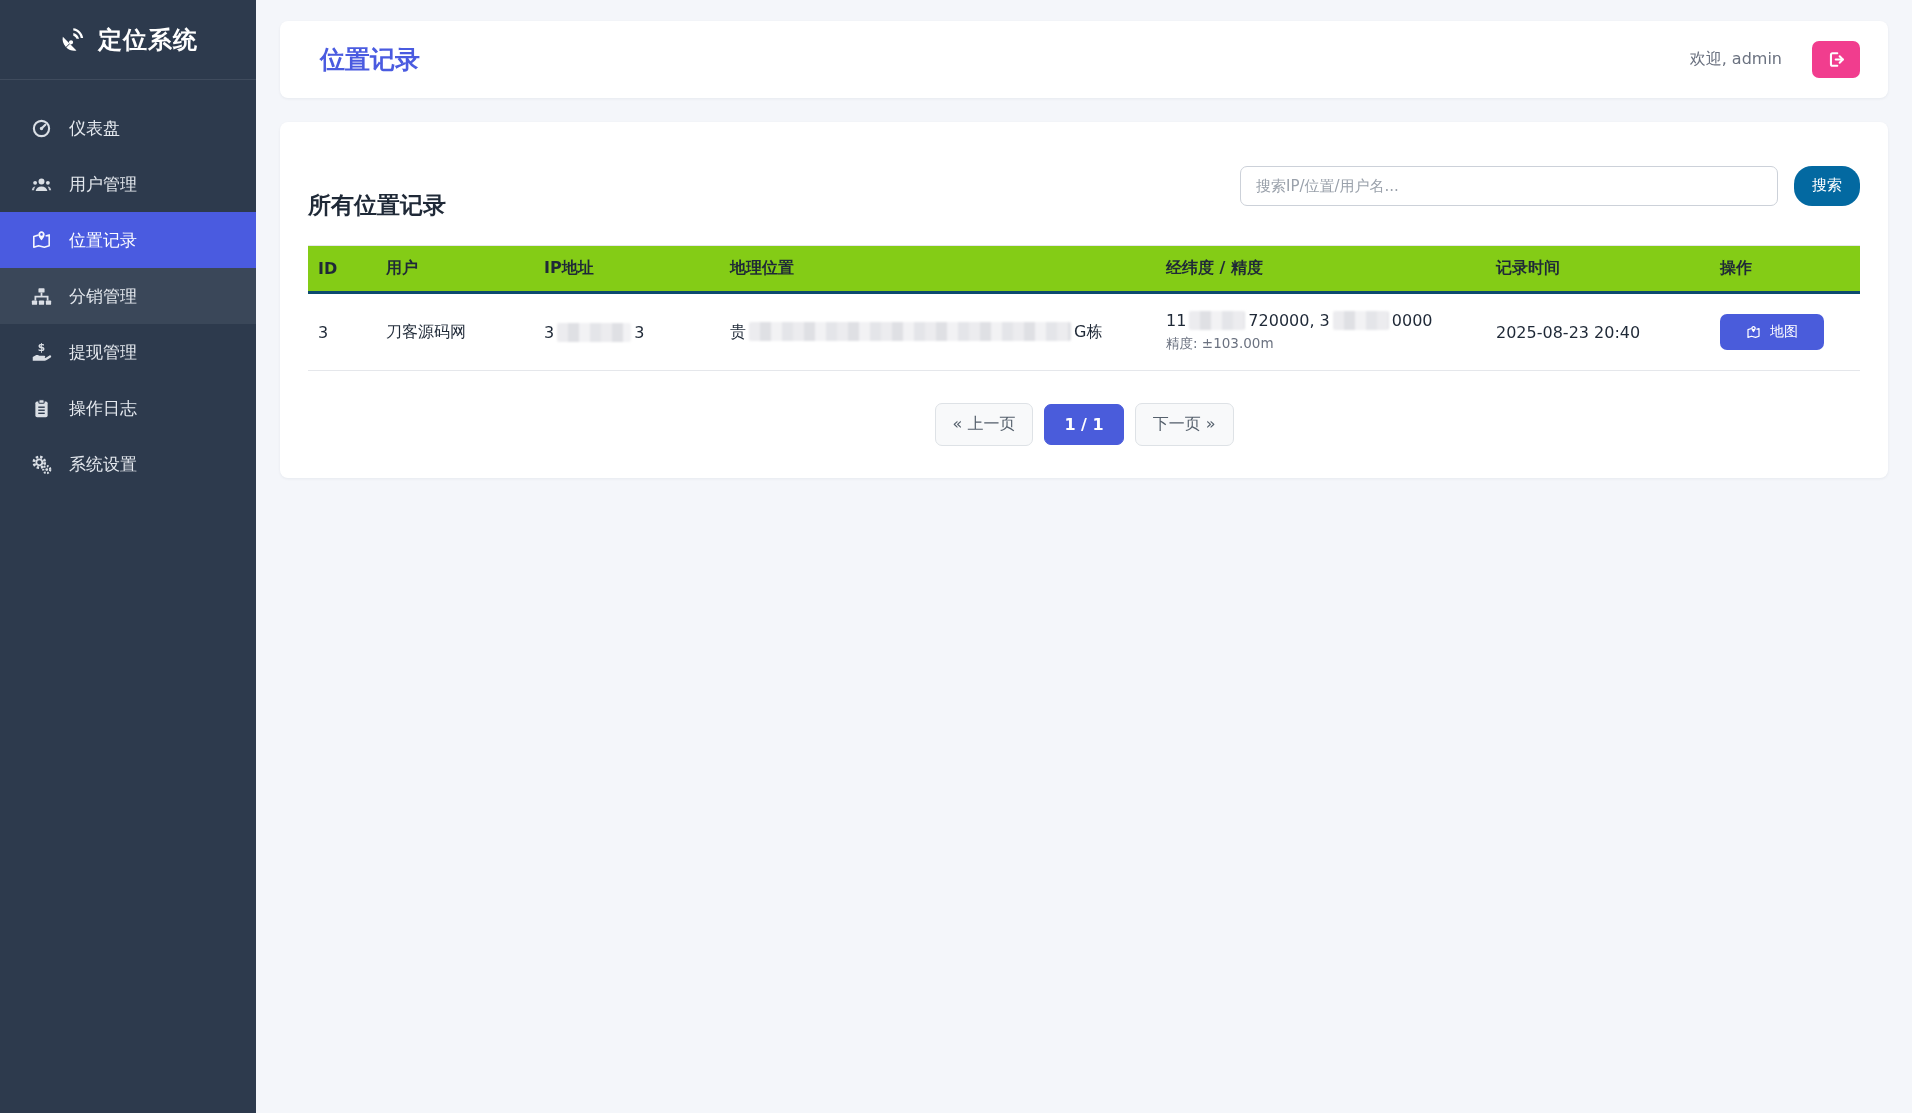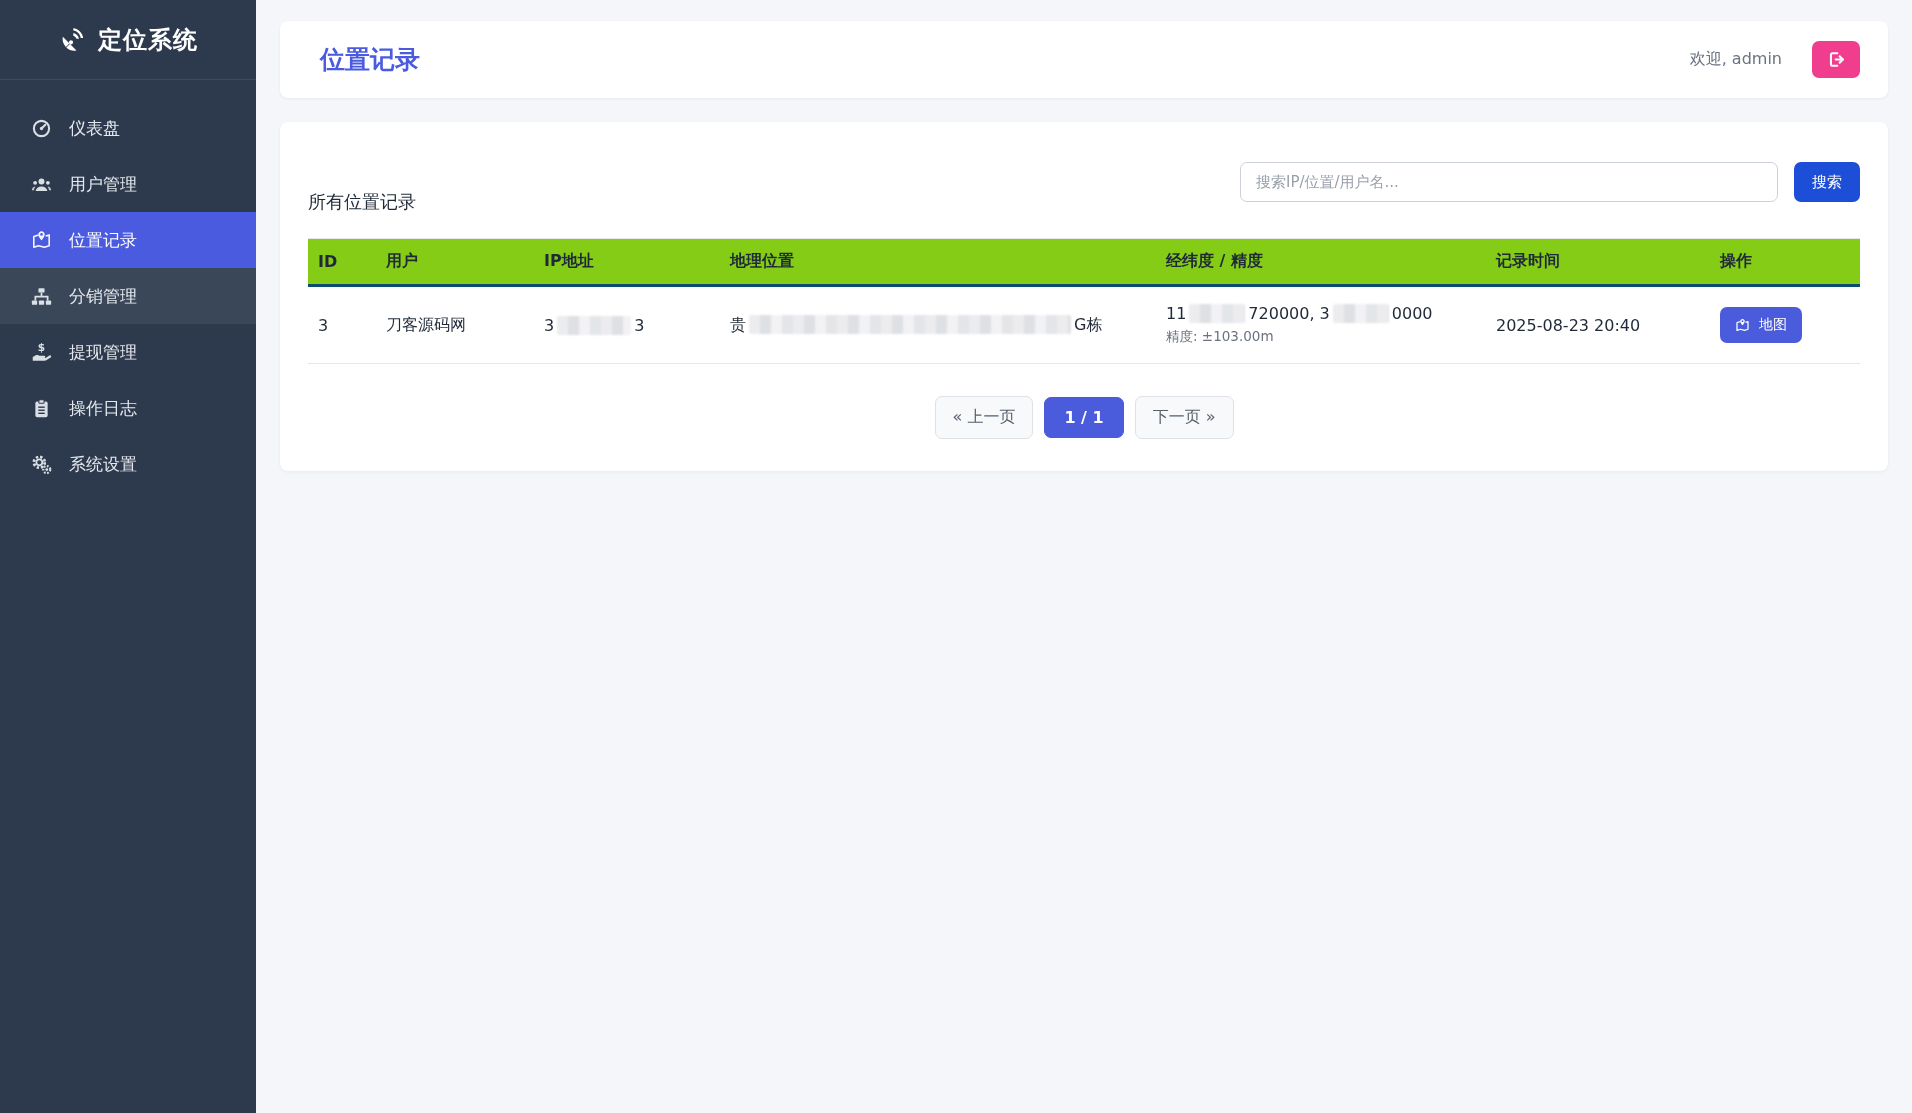--- a/index.html
+++ b/index.html
@@ -63,34 +63,34 @@
   .content-card {
     margin-top: 24px;
     background: #fff; border-radius: 8px;
     padding: 28px 28px 32px 28px;
     box-shadow: 0 1px 3px rgba(20,30,60,0.06);
   }
   .card-top {
     display: flex; align-items: center; justify-content: space-between;
     margin-bottom: 24px;
   }
-  .card-title { font-size: 18px; font-weight: normal; color: #1f2937; margin-top: 40px; }
+  .card-title { font-size: 23px; font-weight: bold; color: #1f2937; margin-top: 40px; }
   .search-area { display: flex; align-items: center; gap: 16px; }
   .search-input {
     width: 538px; height: 40px;
     border: 1px solid #ccd1d9; border-radius: 7px;
     padding: 0 15px; font-size: 15px;
     color: #374151; outline: none;
     font-family: inherit;
   }
   .search-input::placeholder { color: #9aa1ab; }
   .search-btn {
     height: 40px; padding: 8px 18px;
-    background: #1d4ed8; color: #fff;
-    border: none; border-radius: 7px;
+    background: #0369a1; color: #fff;
+    border: none; border-radius: 18px;
     font-size: 15px; cursor: pointer;
     font-family: inherit;
   }
 
   
   table { width: 100%; border-collapse: collapse; }
   thead th {
     background: #84cc16;
     border-top: 1px solid #e5e7eb;
     border-bottom: 3px solid #0c4a6e;
@@ -125,21 +125,21 @@
   .redacted.r-ip { width: 74px; }
   .redacted.r-loc { width: 322px; }
   .redacted.r-coord { width: 56px; }
 
   .accuracy { font-size: 13.5px; color: #6b7280; margin-top: 5px; }
 
   .map-btn {
     display: inline-flex; align-items: center; gap: 9px;
     background: #4a5cdb; color: #fff;
     border: none; border-radius: 7px;
-    padding: 9px 15px;
+    padding: 9px 26px;
     font-size: 14px; cursor: pointer;
     font-family: inherit;
   }
 
   
   .pagination {
     margin-top: 32px;
     display: flex; justify-content: center; align-items: center; gap: 11px;
   }
   .page-btn {

